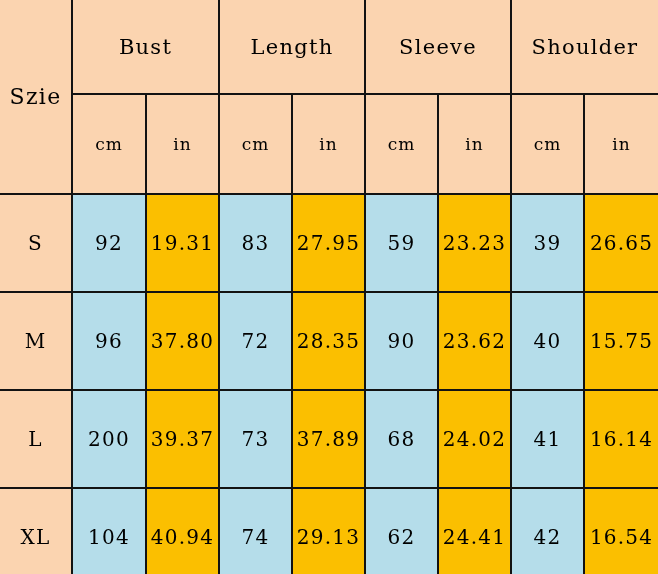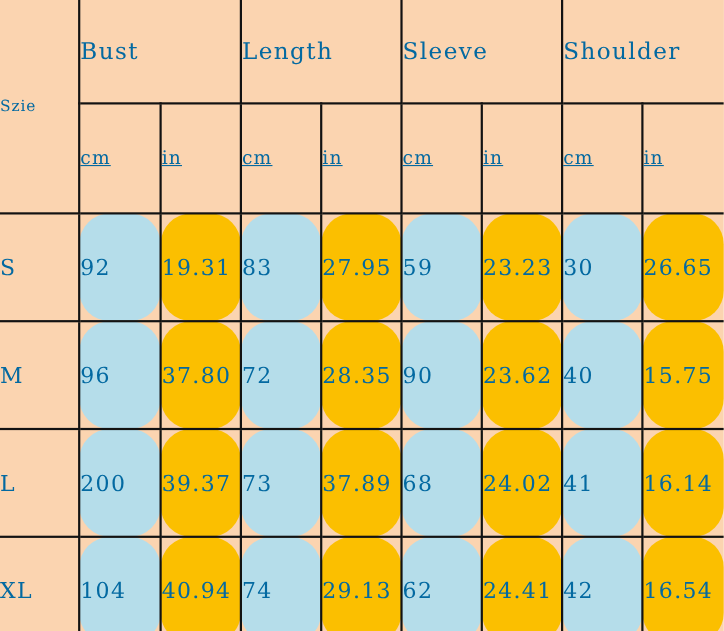--- a/index.html
+++ b/index.html
@@ -24,59 +24,59 @@
 
   :root {
     --peach: #FBD4B0;
     --cyan: #B5DDEA;
     --amber: #FBBF00;
     --line: #121212;
   }
 
   #size-chart td {
     border: 2px solid var(--line);
+    text-align: center;
     vertical-align: middle;
-    color: #0369a1;
+    color: #000000;
     padding: 0;
     letter-spacing: 0.06em;
   }
 
   
   #size-chart tr:first-child td { border-top: none; }
   #size-chart tr td:first-child { border-left: none; }
   #size-chart tr td:last-child  { border-right: none; }
   #size-chart tr:last-child td  { border-bottom: none; }
 
   .cell-size-header {
     width: 72px;
-    font-size: 14px;
+    font-size: 22px;
     background: var(--peach);
     margin-left: 20px;
   }
   .cell-group {
     font-size: 21px;
     height: 93px;
     background: var(--peach);
   }
   .cell-unit {
     font-size: 17px;
     height: 98px;
     background: var(--peach);
-    text-decoration: underline;
   }
   .cell-size {
     font-size: 19px;
     background: var(--peach);
   }
   .row-data td { height: 96px; font-size: 20px; }
   .cell-cm { background: var(--cyan); }
   .cell-in { background: var(--amber); }
 
   
-  .num { letter-spacing: 0.10em; border-radius: 28px; }
+  .num { letter-spacing: 0.10em; }
 </style>
 </head>
 <body>
 
 <table id="size-chart">
   <colgroup>
     <col style="width:72px">
       <col style="width:74px">
       <col style="width:73px">
     <col style="width:73px">
@@ -106,21 +106,21 @@
     </tr>
 
     <tr class="row-data">
       <td class="cell-size">S</td>
       <td class="cell-cm num">92</td>
       <td class="cell-in num">19.31</td>
       <td class="cell-cm num">83</td>
       <td class="cell-in num">27.95</td>
       <td class="cell-cm num">59</td>
       <td class="cell-in num">23.23</td>
-      <td class="cell-cm num">30</td>
+      <td class="cell-cm num">39</td>
       <td class="cell-in num">26.65</td>
     </tr>
 
     <tr class="row-data">
       <td class="cell-size">M</td>
       <td class="cell-cm num">96</td>
       <td class="cell-in num">37.80</td>
       <td class="cell-cm num">72</td>
       <td class="cell-in num">28.35</td>
       <td class="cell-cm num">90</td>

